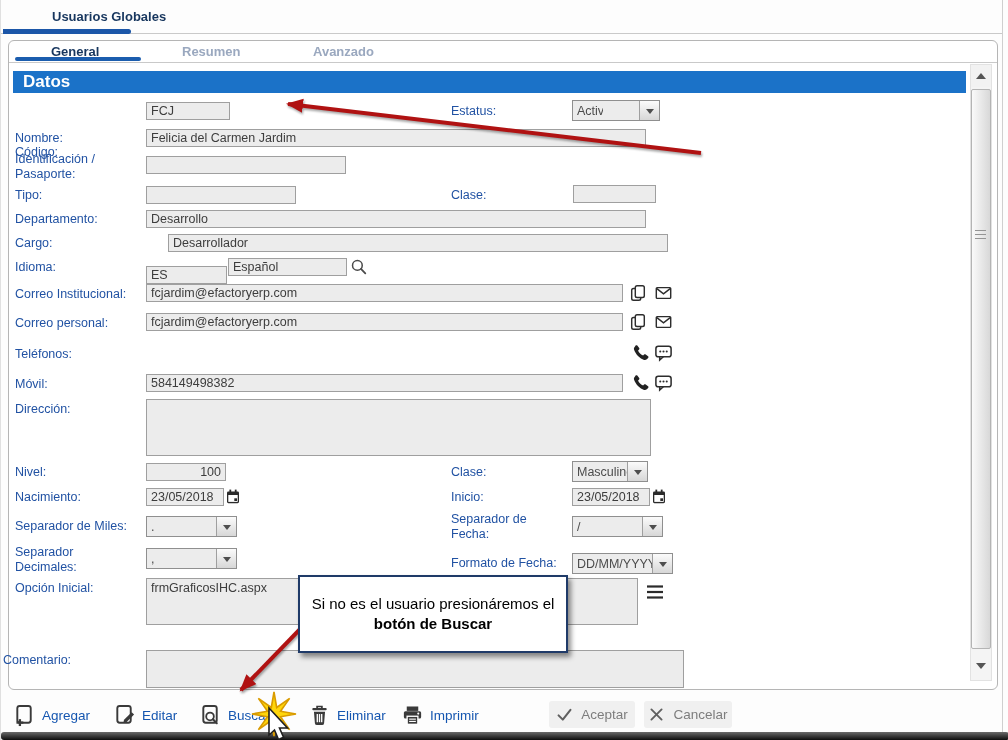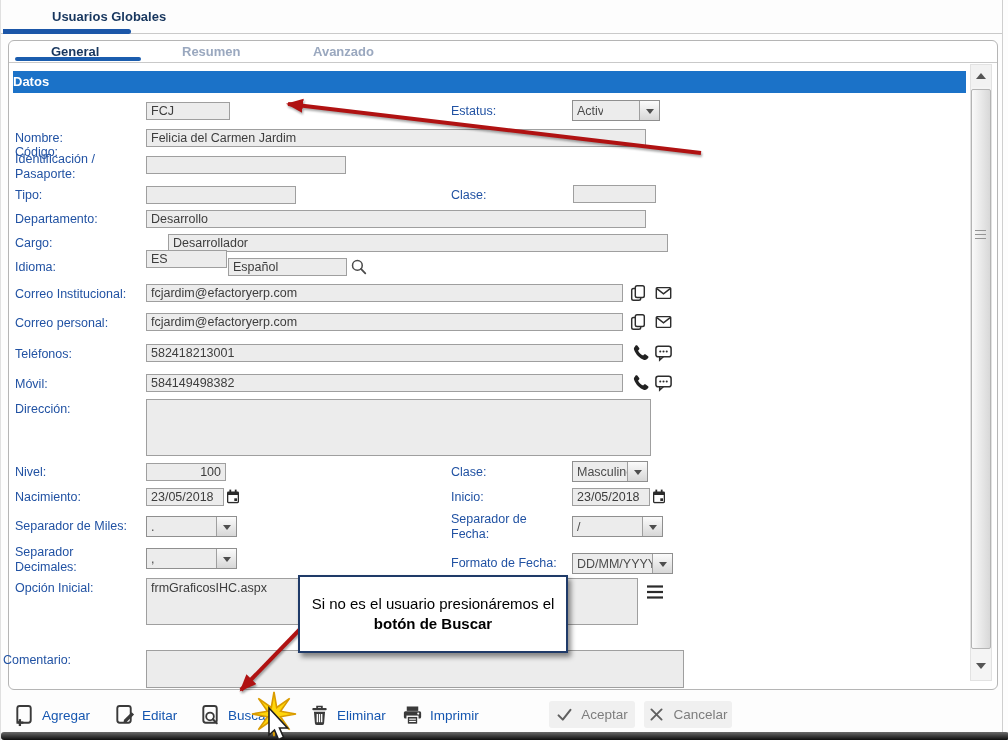--- a/index.html
+++ b/index.html
@@ -12,22 +12,22 @@
   .title-hr{height:1px;background:#c9c9c9;}
   .title-bar{height:5px;background:#1b56a8;border-radius:0 3px 3px 0;}
   
   .panel{border:1px solid #b5b5b5;border-radius:6px;background:#fff;box-sizing:border-box;}
   .tabstrip-border{height:1px;background:#c9c9c9;}
   .tab{font-size:13px;font-weight:bold;cursor:default;}
   .tab.active{color:#17365e;}
   .tab.inactive{color:#9aa8bf;}
   .tab-underline{height:4px;background:#1b5dae;border-radius:3px;}
   
-  .sec-hdr{background:#1b72c8;color:#fff;font-size:13px;font-weight:bold;
-           line-height:22px;box-sizing:border-box;}
+  .sec-hdr{background:#1b72c8;color:#fff;font-size:17px;font-weight:bold;
+           line-height:22px;padding-left:10px;box-sizing:border-box;}
   
   .lbl{color:#2152a3;font-size:12.5px;line-height:1.2;width:128px;}
   .field{height:18px;background:#ececec;border:1px solid #9f9f9f;font-size:12.5px;
          color:#3d3d3d;padding:1px 4px;box-sizing:border-box;line-height:14px;
          white-space:nowrap;overflow:hidden;}
   .field.num{text-align:right;}
   .ta{background:#ececec;border:1px solid #9f9f9f;box-sizing:border-box;
       font-size:12.5px;color:#3d3d3d;padding:2px 4px;overflow:hidden;}
   .dd{height:21px;background:#ececec;border:1px solid #8f8f8f;box-sizing:border-box;
       display:flex;align-items:stretch;}
@@ -176,21 +176,21 @@
   <div class="abs lbl" style="left:450px;top:188px;">Clase:</div>
   <div class="abs field" style="left:572px;top:185px;width:83px;"></div>
 
   <div class="abs lbl" style="left:14px;top:212px;">Departamento:</div>
   <div class="abs field" style="left:145px;top:210px;width:500px;">Desarrollo</div>
 
   <div class="abs lbl" style="left:14px;top:236px;">Cargo:</div>
   <div class="abs field" style="left:145px;top:234px;width:500px;margin-left:22px;">Desarrollador</div>
 
   <div class="abs lbl" style="left:14px;top:260px;">Idioma:</div>
-  <div class="abs field" style="left:145px;top:250px;width:81px;">ES</div>
+  <div class="abs field" style="left:145px;top:266px;width:81px;">ES</div>
   <div class="abs field" style="left:227px;top:258px;width:119px;">Español</div>
   <svg class="abs ic" style="left:349px;top:258px;" width="18" height="18">
       <use href="#ic-search"></use>
     </svg>
 
   <div class="abs lbl" style="left:14px;top:287px;width:132px;">Correo Institucional:</div>
   <div class="abs field" style="left:145px;top:284px;width:477px;">fcjardim@efactoryerp.com</div>
   <svg class="abs ic" style="left:628px;top:284px;" width="18" height="18">
       <use href="#ic-copy"></use>
     </svg>
@@ -201,21 +201,20 @@
   <div class="abs lbl" style="left:14px;top:316px;">Correo personal:</div>
   <div class="abs field" style="left:145px;top:313px;width:477px;">fcjardim@efactoryerp.com</div>
   <svg class="abs ic" style="left:628px;top:313px;" width="18" height="18">
       <use href="#ic-copy"></use>
     </svg>
   <svg class="abs ic" style="left:653px;top:313px;" width="19" height="18">
       <use href="#ic-mail"></use>
     </svg>
 
   <div class="abs lbl" style="left:14px;top:347px;">Teléfonos:</div>
-  <div class="abs field" style="left:145px;top:344px;width:477px;">582418213001</div>
   <svg class="abs ic" style="left:629px;top:343px;" width="19" height="19">
       <use href="#ic-phone"></use>
     </svg>
   <svg class="abs ic" style="left:653px;top:343px;" width="19" height="19">
       <use href="#ic-sms"></use>
     </svg>
 
   <div class="abs lbl" style="left:14px;top:377px;">Móvil:</div>
   <div class="abs field" style="left:145px;top:374px;width:477px;">584149498382</div>
   <svg class="abs ic" style="left:629px;top:373px;" width="19" height="19">

